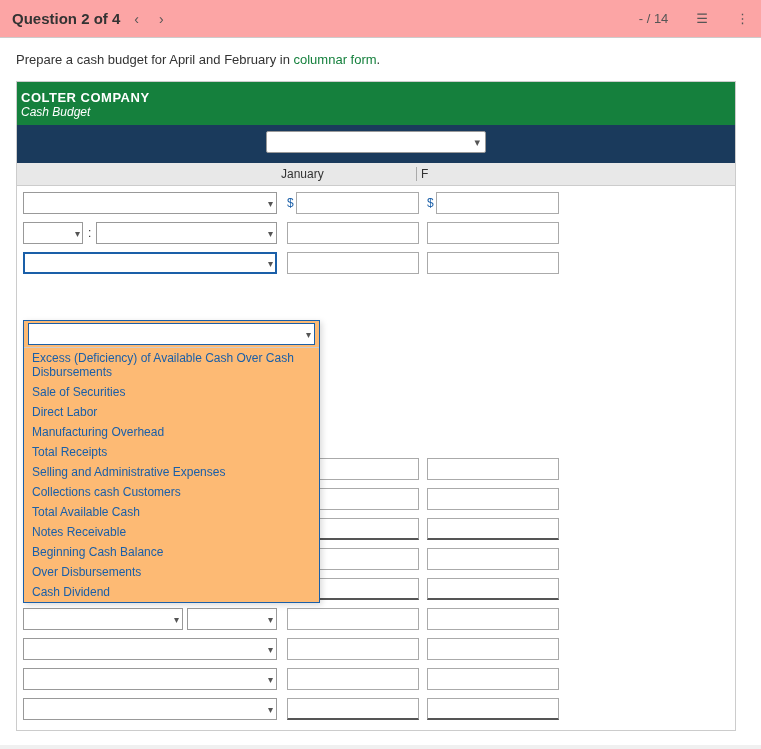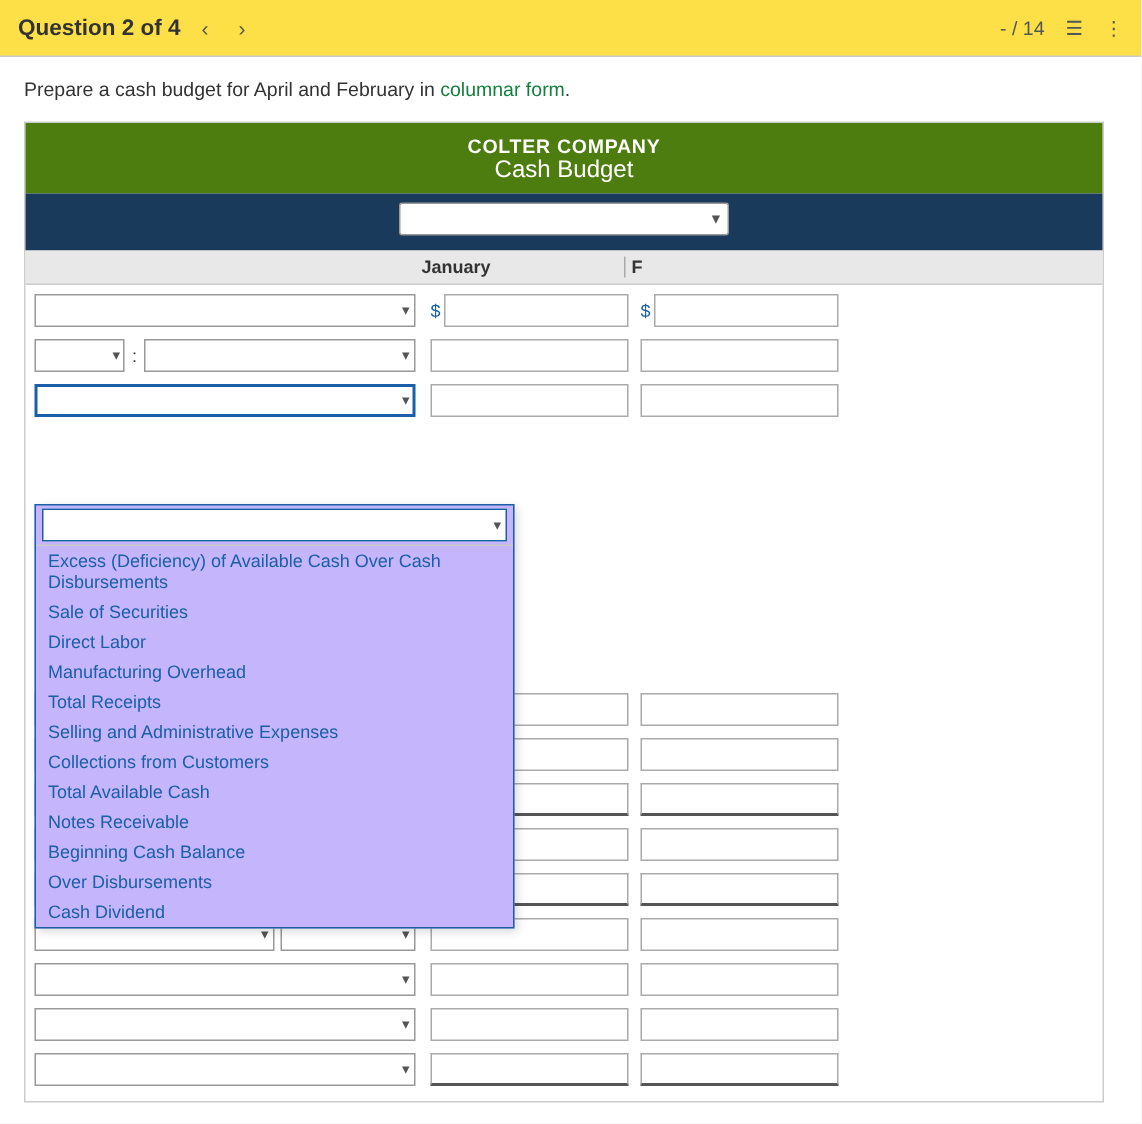--- a/index.html
+++ b/index.html
@@ -4,21 +4,21 @@
   <style>
     * { box-sizing: border-box; margin: 0; padding: 0; }
     body {
       font-family: Arial, sans-serif;
       font-size: 13px;
       background: #f0f0f0;
       color: #333;
     }
 
     .top-bar {
-      background: #fde047;
+      background: #fca5a5;
       border-bottom: 1px solid #ccc;
       padding: 6px 12px;
       display: flex;
       align-items: center;
       gap: 8px;
       height: 38px;
     }
 
     .question-label {
       font-size: 15px;
@@ -32,53 +32,54 @@
       cursor: pointer;
       font-size: 14px;
       color: #555;
       padding: 2px 6px;
     }
 
     .top-bar-right {
       margin-left: auto;
       display: flex;
       align-items: center;
-      gap: 14px;
+      gap: 28px;
       color: #555;
       font-size: 13px;
     }
 
     .instruction {
       color: #333;
       margin-bottom: 14px;
       font-size: 13px;
     }
 
     .instruction span.blue { color: #15803d; }
 
     .table-container {
       border: 1px solid #ccc;
       width: 720px;
     }
 
     .table-header {
-      background: #4d7c0f;
+      background: #15803d;
       color: white;
-      text-align: center;
+      text-align: left;
       padding: 8px 4px 6px 4px;
     }
 
     .table-header-title {
       font-weight: bold;
       font-size: 13px;
       letter-spacing: 0.5px;
     }
 
     .table-header-subtitle {
-      font-size: 16px;
+      font-size: 12px;
+      font-style: italic;
     }
 
     .header-dropdown-row {
       background: #1a3a5c;
       display: flex;
       justify-content: center;
       padding: 6px 0 10px 0;
     }
 
     .header-dropdown {
@@ -120,21 +121,21 @@
     .col-headers .label-col {
       flex: 0 0 260px;
     }
 
     .col-headers .val-col {
       flex: 0 0 140px;
       text-align: center;
       font-size: 12px;
       border-right: 1px solid #aaa;
       color: #333;
-      font-weight: bold;
+      font-weight: normal;
     }
 
     .col-headers .val-col:last-child {
       border-right: none;
     }
 
     .form-area {
       padding: 4px 6px;
       position: relative;
     }
@@ -237,23 +238,23 @@
       transform: translateY(-50%);
       pointer-events: none;
       font-size: 10px;
       color: #555;
     }
 
     
     .dropdown-overlay {
       position: absolute;
       left: 0;
-      top: 82px;
-      width: 320px;
-      background: #c4b5fd;
+      top: 70px;
+      width: 297px;
+      background: #fdba74;
       border: 1px solid #1a5fa8;
       z-index: 100;
       box-shadow: 2px 2px 6px rgba(0,0,0,0.15);
     }
 
     .dropdown-header-row {
       display: flex;
       align-items: center;
       padding: 2px 4px;
       border-bottom: 1px solid #ccc;
@@ -397,21 +398,21 @@
                 </select>
               </div>
             </div>
             <div class="dropdown-list" id="dropdown-list">
             <div class="dropdown-item">Excess (Deficiency) of Available Cash Over Cash Disbursements</div>
                 <div class="dropdown-item">Sale of Securities</div>
                 <div class="dropdown-item">Direct Labor</div>
                 <div class="dropdown-item">Manufacturing Overhead</div>
                 <div class="dropdown-item">Total Receipts</div>
                 <div class="dropdown-item">Selling and Administrative Expenses</div>
-                <div class="dropdown-item">Collections from Customers</div>
+                <div class="dropdown-item">Collections cash Customers</div>
                 <div class="dropdown-item">Total Available Cash</div>
                 <div class="dropdown-item">Notes Receivable</div>
                 <div class="dropdown-item">Beginning Cash Balance</div>
                 <div class="dropdown-item">Over Disbursements</div>
                 <div class="dropdown-item">Cash Dividend</div>
               </div>
           </div>
         </div>
 
         <div class="form-row" style="margin-top:180px;">

